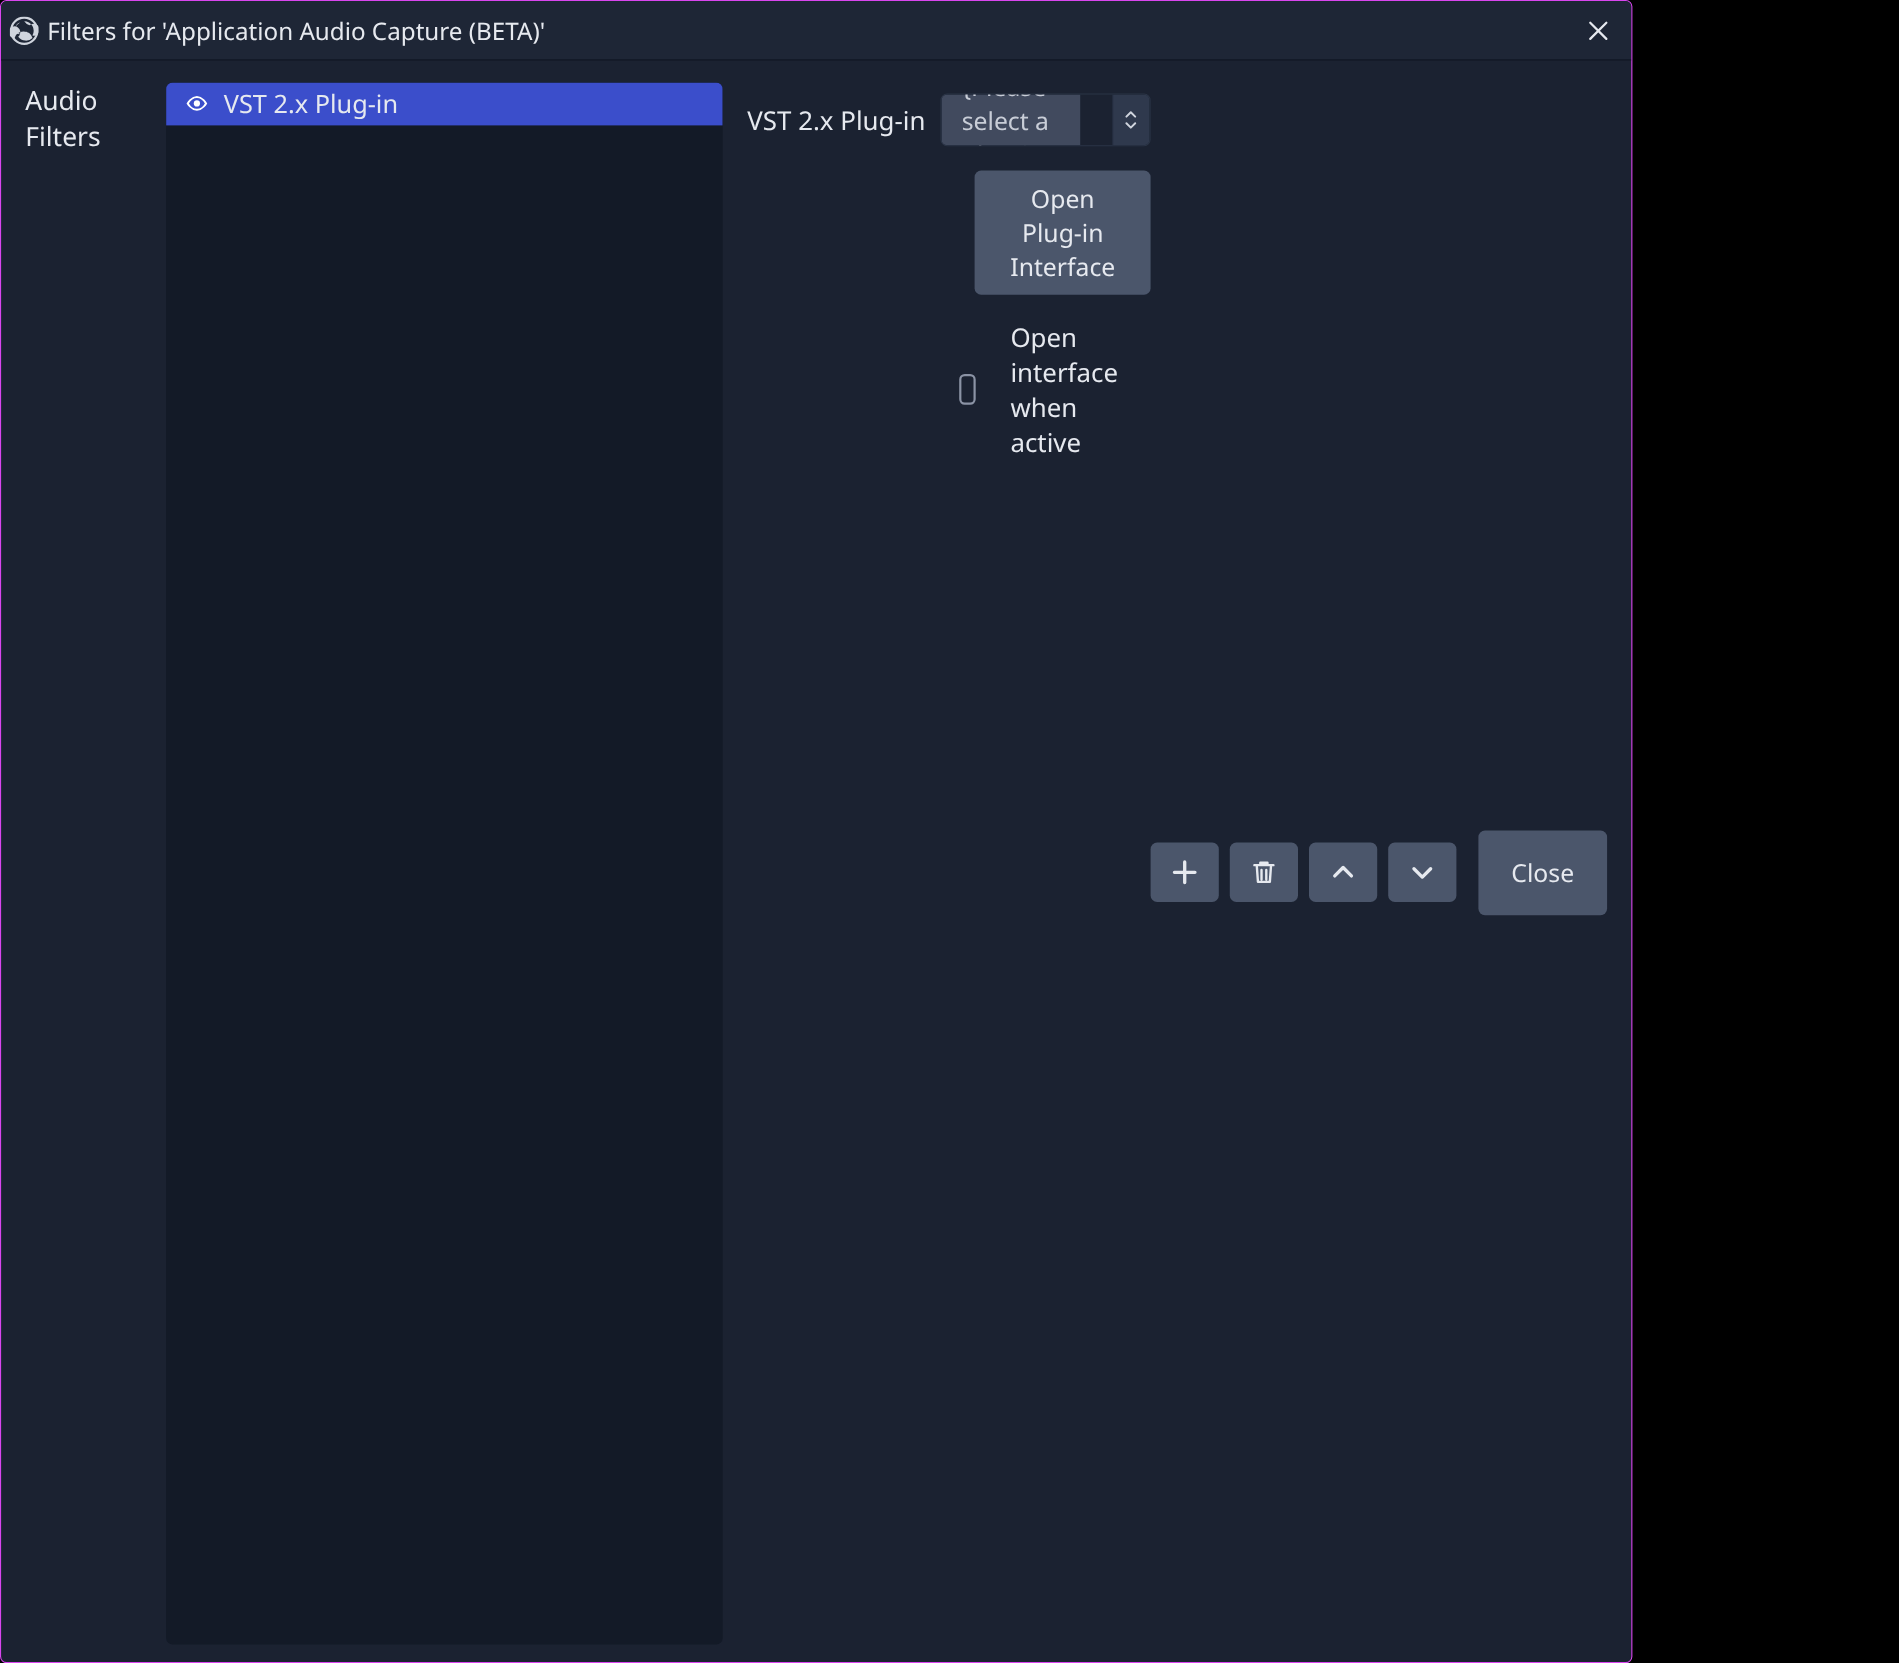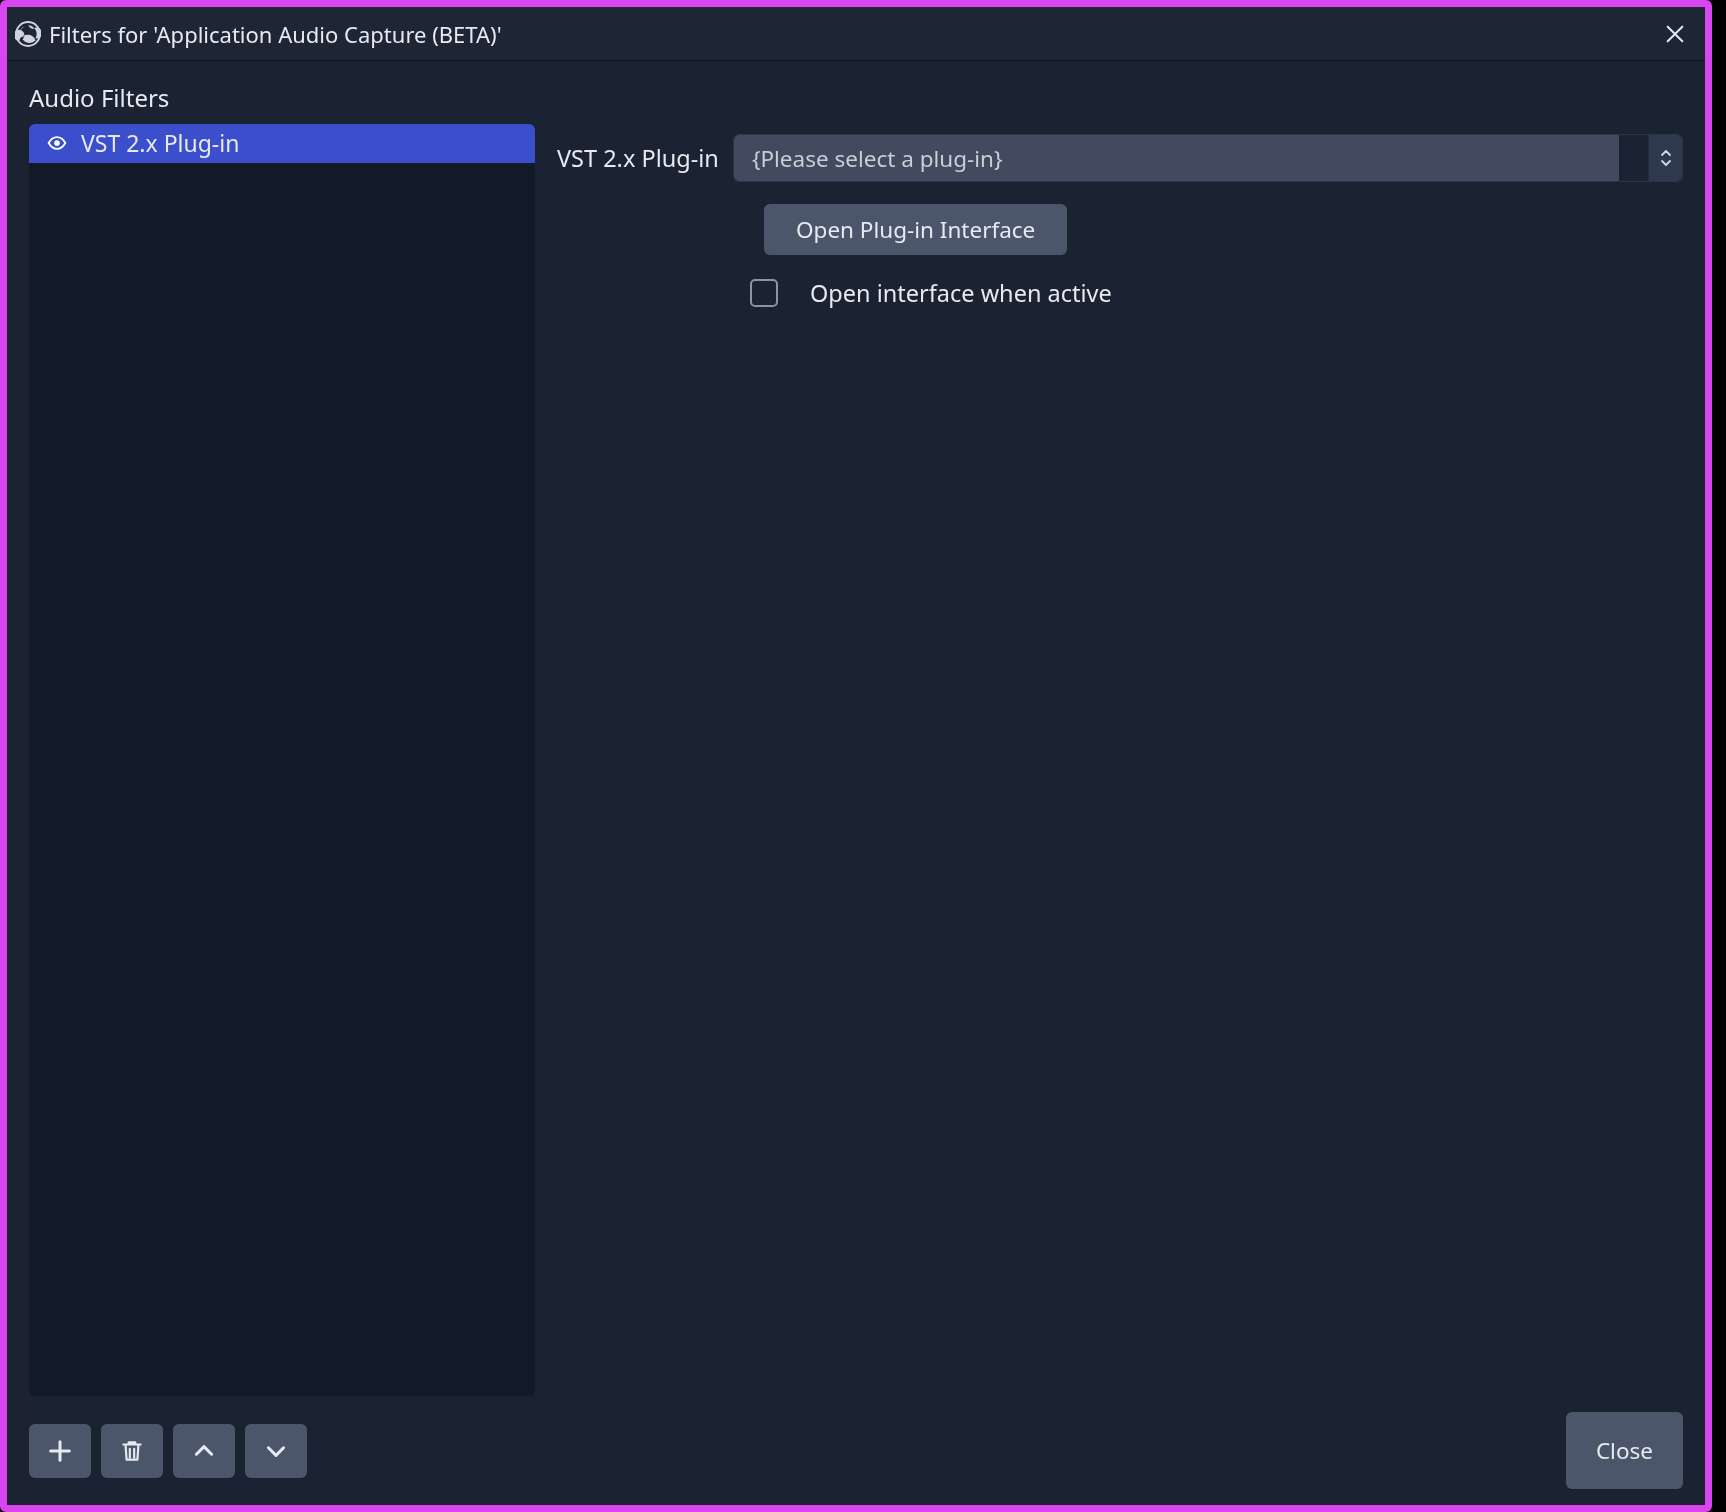--- a/index.html
+++ b/index.html
@@ -20,24 +20,24 @@
   body {
     background: #000;
     font-family: "Segoe UI", "Noto Sans", Arial, sans-serif;
     color: var(--text);
     font-size: 20px;
     width: 1726px;
     height: 1512px;
     padding: 0;
   }
   .window {
-    width: 1712px;
+    width: 1484px;
     height: 1512px;
     background: var(--bg-window);
-    border: 7px solid #d946ef;
+    border: 1px solid #d946ef;
     border-radius: 6px;
     display: flex;
     flex-direction: column;
     overflow: hidden;
   }
   
   .titlebar {
     height: 54px;
     background: var(--bg-titlebar);
     display: flex;
@@ -57,21 +57,21 @@
   .titlebar .spacer { flex: 1; }
   .titlebar .close-btn {
     width: 40px; height: 40px;
     display:flex; align-items:center; justify-content:center;
     cursor: pointer;
   }
   
   .content {
     flex: 1;
     display: flex;
-    flex-direction: column;
+    flex-direction: row;
     padding: 20px 22px 16px 22px;
   }
   .section-label {
     font-size: 24px;
     font-weight: 400;
     margin-bottom: 10px;
   }
   .columns {
     flex: 1;
     display: flex;

